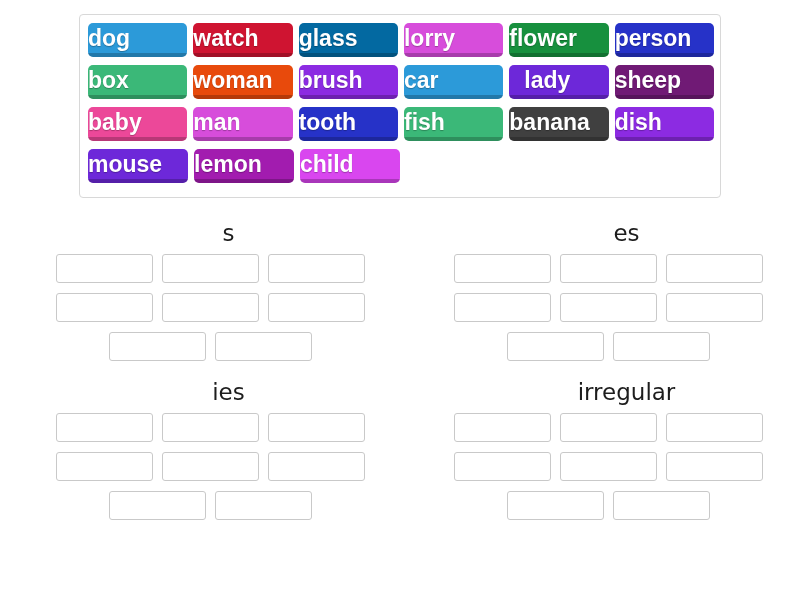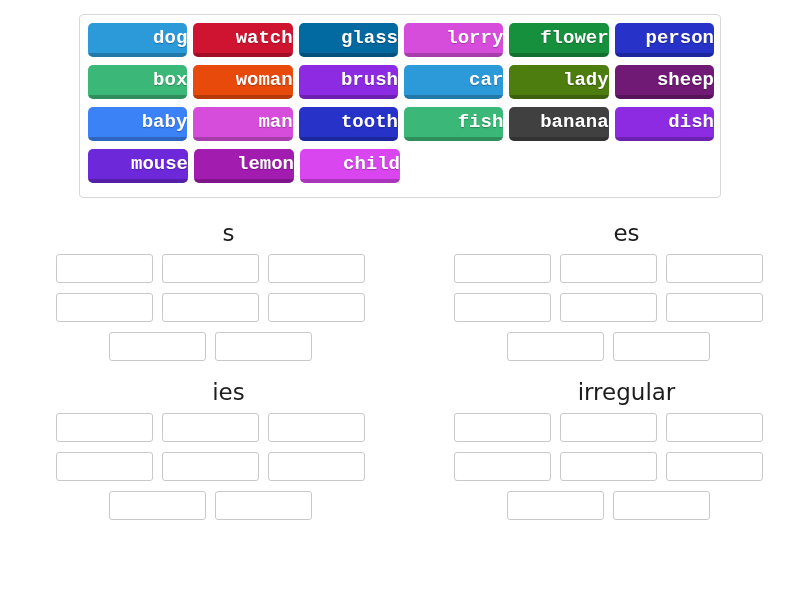--- a/index.html
+++ b/index.html
@@ -34,33 +34,32 @@
     height: 42px;
     margin-bottom: 0px;
     padding-left: 8px;
   }
   .tile {
     width: 100px;
     height: 34px;
     margin-right: 6px;
     border-radius: 5px;
     color: #ffffff;
-    font-size: 19px;
+    font-size: 23px;
     font-weight: bold;
     display: flex;
     align-items: center;
-    justify-content: flex-end;
+    justify-content: flex-start;
     box-sizing: border-box;
     text-shadow: 0 1px 1px rgba(0,0,0,0.28);
     user-select: none;
     cursor: move;
     line-height: 1;
     position: relative;
     overflow: hidden;
-    font-family: Liberation Mono, monospace;
   }
   .tile::after {
     content: "";
     position: absolute;
     left: 0; right: 0; bottom: 0;
     height: 4px;
     background: rgba(0,0,0,0.22);
     border-bottom-left-radius: 5px;
     border-bottom-right-radius: 5px;
   }
@@ -142,29 +141,29 @@
       </div>
       <div class="tile" style="background: rgb(232, 74, 12);">
         <span>woman</span>
       </div>
       <div class="tile" style="background: rgb(140, 43, 226);">
         <span>brush</span>
       </div>
       <div class="tile" style="background: rgb(44, 154, 217);">
         <span>car</span>
       </div>
-      <div class="tile" style="background: #4d7c0f;">
+      <div class="tile" style="background: #6d28d9; padding-left: 15px;">
         <span>lady</span>
       </div>
       <div class="tile" style="background: #701a75;">
         <span>sheep</span>
       </div>
     </div>
     <div class="tile-row">
-      <div class="tile" style="background: #3b82f6;">
+      <div class="tile" style="background: #ec4899;">
         <span>baby</span>
       </div>
       <div class="tile" style="background: rgb(215, 77, 219);">
         <span>man</span>
       </div>
       <div class="tile" style="background: rgb(38, 50, 200);">
         <span>tooth</span>
       </div>
       <div class="tile" style="background: rgb(59, 184, 120);">
         <span>fish</span>

